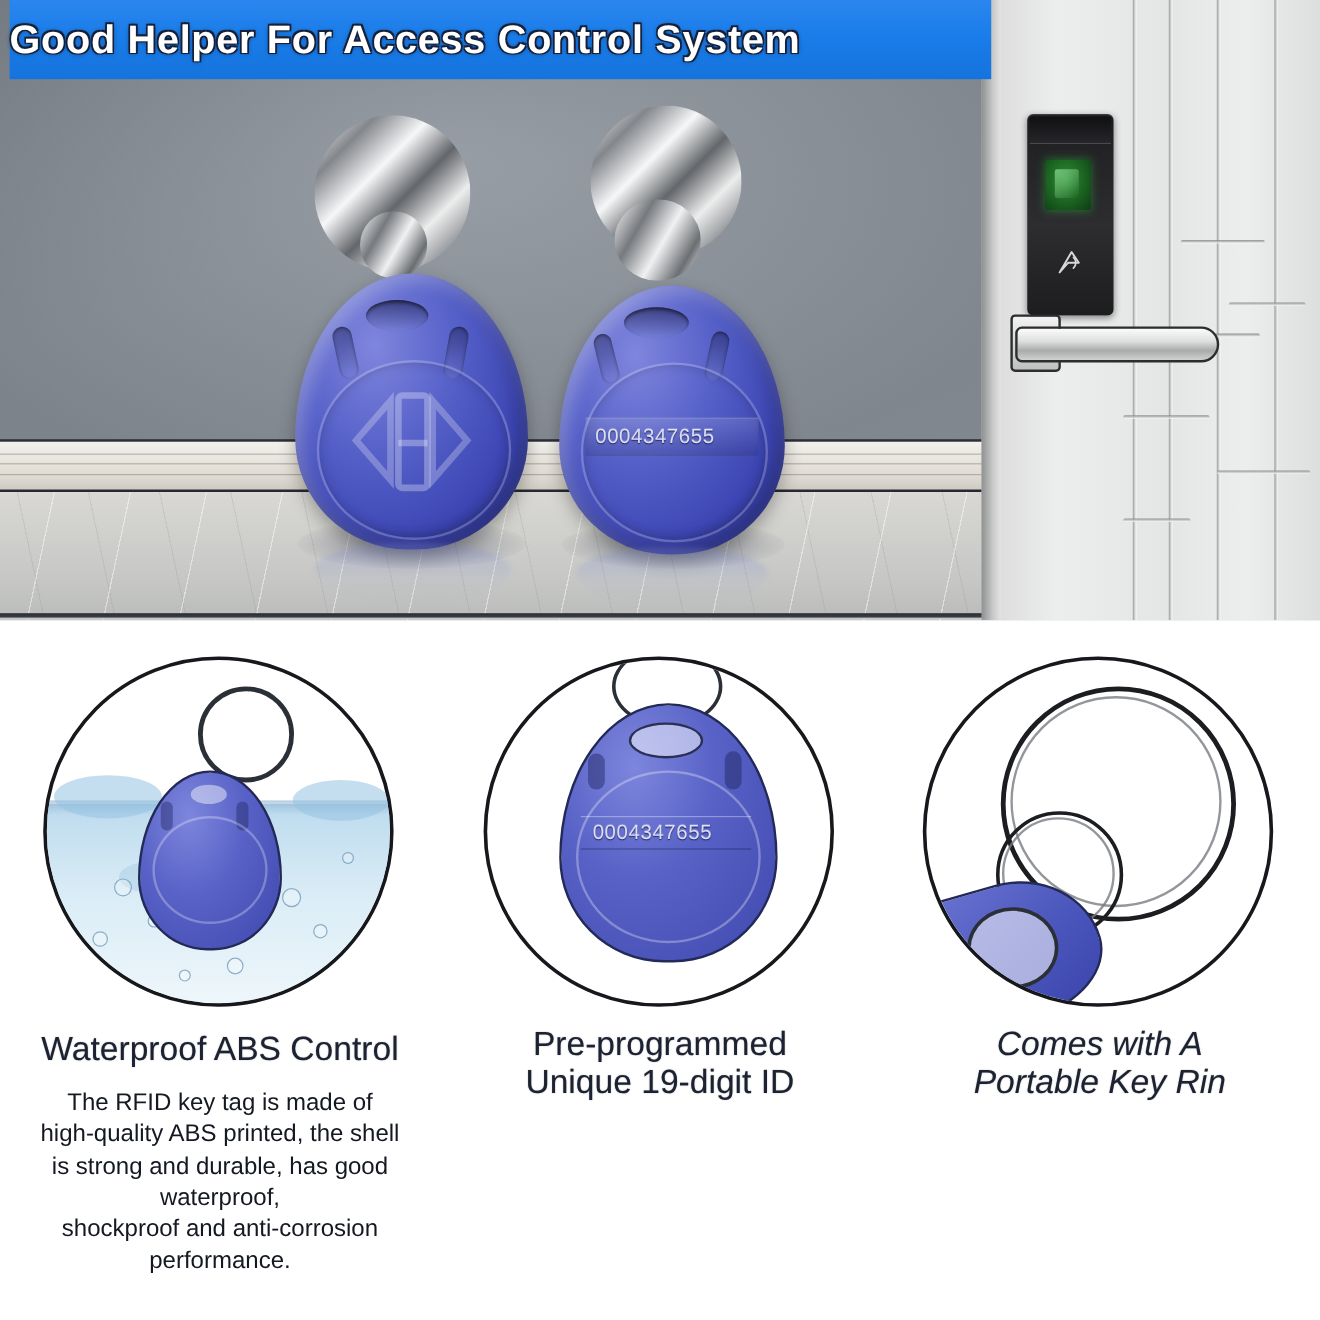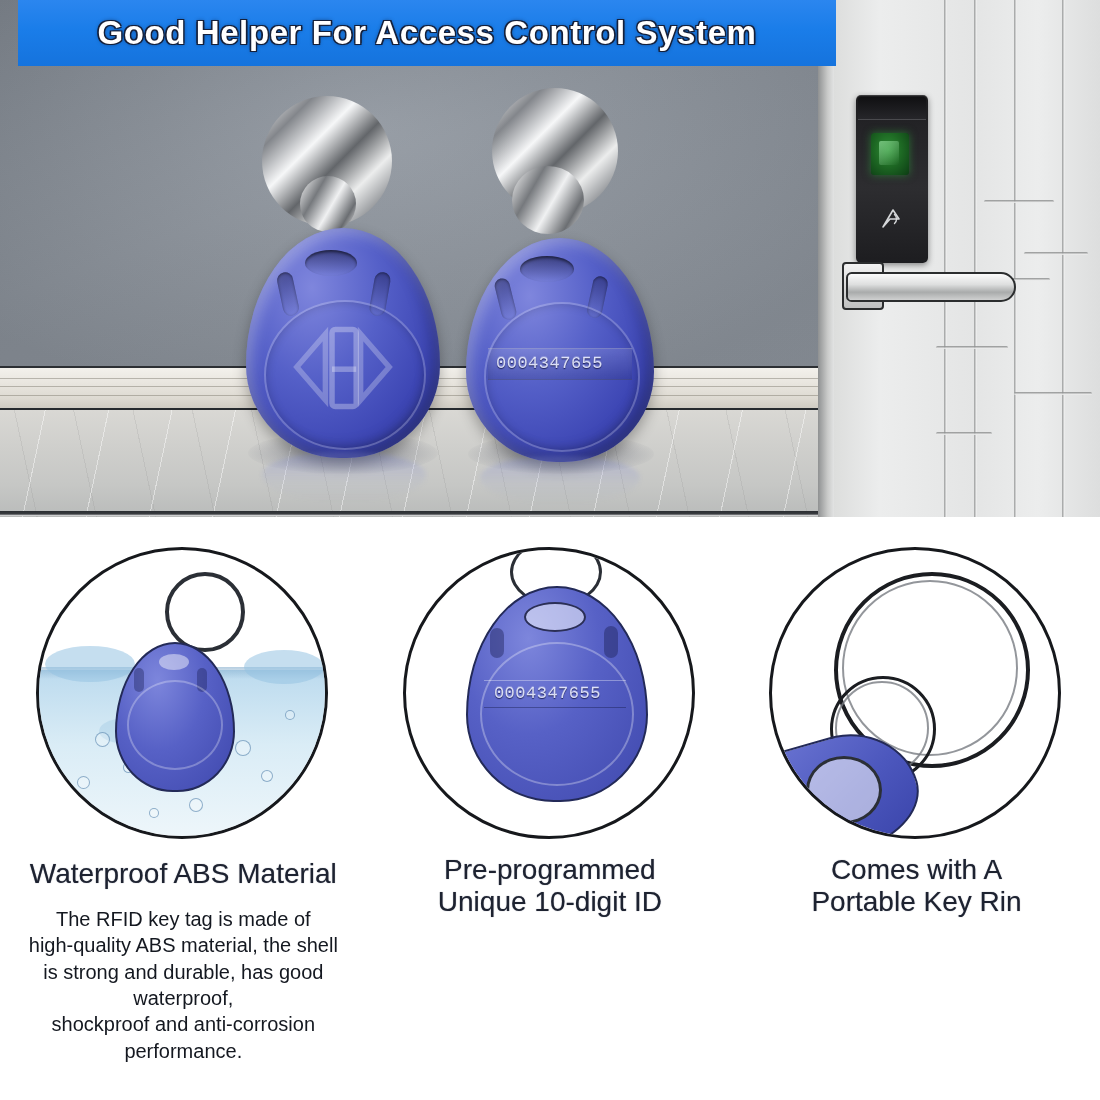--- a/index.html
+++ b/index.html
@@ -219,21 +219,21 @@
     box-shadow: inset 0 0 10px rgba(0,0,0,0.18);
   }
   .fob-band {
     position: absolute;
     background: linear-gradient(180deg, rgba(255,255,255,0.12), rgba(0,0,0,0.10));
     border-top: 1px solid rgba(255,255,255,0.28);
     border-bottom: 1px solid rgba(0,0,0,0.25);
   }
   .fob-id-text {
     position: absolute;
-    font-family: Liberation Mono, monospace;
+    font-family: Liberation Sans, sans-serif;
     color: rgba(232,236,255,0.92);
     text-shadow: 0 1px 1px rgba(25,28,80,0.95), 0 -1px 0 rgba(255,255,255,0.25);
     letter-spacing: 0.5px;
     white-space: nowrap;
   }
   .fob-logo {
     position: absolute;
     color: rgba(255,255,255,0.22);
   }
   .fob-shadow {
@@ -244,28 +244,28 @@
   .fob-reflection {
     position: absolute;
     border-radius: 50% 50% 50% 50% / 45% 45% 55% 55%;
     background: linear-gradient(180deg, rgba(120,130,210,0.30) 0%, rgba(160,168,205,0.12) 60%, rgba(255,255,255,0) 100%);
     filter: blur(2px);
   }
 
   
   .banner {
     position: absolute;
-    left: 18px;
+    left: 8px;
     top: 0;
     width: 818px;
     height: 66px;
     background: linear-gradient(180deg, #2b86ef 0%, #1a7de9 45%, #1573dd 100%);
     display: flex;
     align-items: center;
-    justify-content: center;
+    justify-content: flex-start;
     z-index: 5;
   }
   .banner-title {
     font-size: 33px;
     font-weight: bold;
     color: #ffffff;
     letter-spacing: 0.6px;
     text-shadow:
       -1.4px -1.4px 0 #15203a, 1.4px -1.4px 0 #15203a,
       -1.4px 1.4px 0 #15203a, 1.4px 1.4px 0 #15203a,
@@ -488,23 +488,23 @@
             <div style="position:absolute; left:120px; top:104px; width:30px; height:16px;
                         background:rgba(255,255,255,0.45); border-radius:50%;"></div>
             <div style="position:absolute; left:95px; top:118px; width:10px; height:24px;
                         background:rgba(30,35,90,0.4); border-radius:6px;"></div>
             <div style="position:absolute; left:158px; top:118px; width:10px; height:24px;
                         background:rgba(30,35,90,0.4); border-radius:6px;"></div>
             <div style="position:absolute; left:88px; top:130px; width:92px; height:86px;
                         border:2px solid rgba(255,255,255,0.28); border-radius:50%;"></div>
           </div>
         </div>
-        <div class="feature-heading">Waterproof ABS Material</div>
+        <div class="feature-heading">Waterproof ABS Control</div>
         <div class="feature-body">The RFID key tag is made of
-high-quality ABS material, the shell
+high-quality ABS printed, the shell
 is strong and durable, has good waterproof,
 shockproof and anti-corrosion performance.</div>
       </div>
 
       <div class="feature-col">
         <div class="circle-wrap">
           <div class="circle-outline">
             <div style="position:absolute; left:104px; top:-12px; width:86px; height:62px;
                         border:3px solid #2b2f36; border-radius:50%;"></div>
             <div style="position:absolute; left:60px; top:36px; width:178px; height:212px;
@@ -519,39 +519,39 @@
                         background:rgba(30,35,90,0.45); border-radius:7px;"></div>
             <div style="position:absolute; left:74px; top:92px; width:150px; height:140px;
                         border:2px solid rgba(255,255,255,0.30); border-radius:50%;"></div>
             <div style="position:absolute; left:78px; top:130px; width:142px; height:26px;
                         border-top:1px solid rgba(255,255,255,0.35);
                         border-bottom:1px solid rgba(20,25,70,0.40);"></div>
             <div class="fob-id-text" style="left:88px; top:134px; font-size:17px;">0004347655</div>
           </div>
         </div>
         <div class="feature-heading two-line" style="white-space:pre-line;">Pre-programmed
-Unique 10-digit ID</div>
+Unique 19-digit ID</div>
       </div>
 
       <div class="feature-col">
         <div class="circle-wrap">
           <div class="circle-outline">
             <div class="keyring-big" style="left:62px; top:22px; width:188px; height:188px;"></div>
             <div class="keyring-big-inner" style="left:70px; top:30px; width:172px; height:172px;"></div>
             <div class="keyring-big" style="left:58px; top:126px; width:100px; height:100px; border-width:3px;"></div>
             <div class="keyring-big-inner" style="left:63px; top:131px; width:90px; height:90px;"></div>
             <div style="position:absolute; left:-6px; top:186px; width:148px; height:112px;
                         background:linear-gradient(150deg,#6a74d2 0%, #4c57bd 55%, #3a44aa 100%);
                         border:2px solid #232a58;
                         border-radius:8% 52% 50% 50% / 8% 62% 46% 42%;
                         transform:rotate(-16deg);"></div>
             <div style="position:absolute; left:34px; top:206px; width:70px; height:62px;
                         border:3px solid #2b2f36; border-radius:50%; background:rgba(255,255,255,0.55);"></div>
           </div>
         </div>
-        <div class="feature-heading two-line" style="white-space:pre-line;">Comes with A
+        <div class="feature-heading two-line" style="white-space:pre-line;font-style:italic;">Comes with A
 Portable Key Rin</div>
       </div>
 
     </div>
   </div>
 
 </div>
 
 </body></html>

